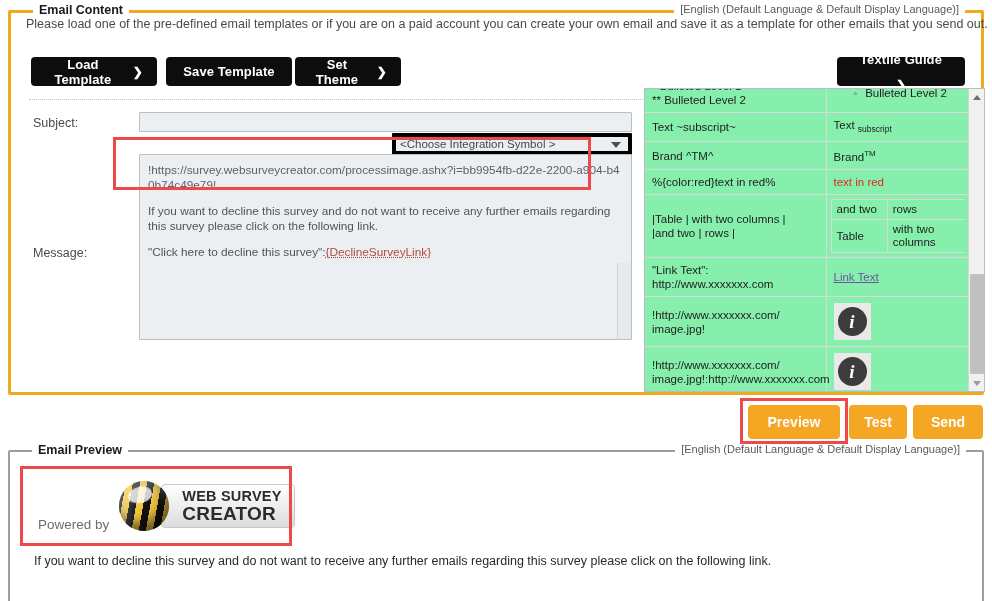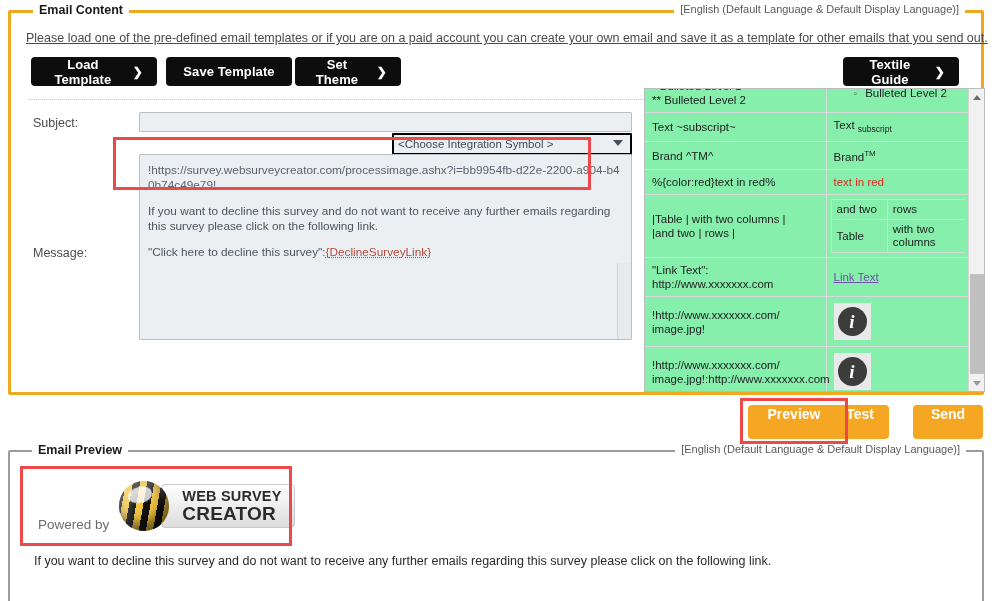--- a/index.html
+++ b/index.html
@@ -35,25 +35,24 @@
   .legend.left { left: 22px; }
   .legend.right {
     right: 16px;
     font-weight: normal;
     font-size: 11px;
     color: #5a5a5a;
   }
 
   .intro {
     position: absolute;
-    left: 15px; top: 18px;
+    left: 15px; top: 4px;
     font-size: 12.5px;
     color: #4a4a4a;
     white-space: nowrap;
-    text-decoration: underline;
   }
 
   
   .btn-black {
     position: absolute;
     height: 29px;
     background: #0d0d0d;
     color: #fff;
     border: none;
     border-radius: 4px;
@@ -66,21 +65,21 @@
     gap: 12px;
     padding: 0 14px;
     cursor: pointer;
     letter-spacing: .1px;
   }
   .chev { font-size: 12px; font-weight: bold; line-height: 1; }
 
   #btnLoadTemplate { left: 20px; top: 44px; width: 126px; }
   #btnSaveTemplate { left: 155px; top: 44px; width: 126px; }
   #btnSetTheme     { left: 284px; top: 44px; width: 106px; }
-  #btnTextileGuide { right: 22px;  top: 44px; width: 116px; }
+  #btnTextileGuide { right: 16px;  top: 44px; width: 128px; flex-direction: column; }
 
   .dotted-sep {
     position: absolute;
     left: 18px; top: 86px; width: 940px;
     border-top: 1px dotted #c6c6c6;
   }
 
   
   .form-label {
     position: absolute;
@@ -99,21 +98,21 @@
     font-size: 12px;
     color: #333;
     padding: 0 4px;
     font-family: "Liberation Sans", sans-serif;
   }
 
   .integration-select {
     position: absolute;
     left: 381px; top: 120px; width: 240px; height: 22px;
     background: #eceff1;
-    border: 2px solid #000000;
+    border: 4px solid #000000;
     border-radius: 1px;
     font-size: 11.5px;
     color: #3c4a58;
     padding-left: 4px;
     display: flex;
     align-items: center;
     font-family: "Liberation Sans", sans-serif;
     overflow: hidden;
   }
   .integration-select .caret {
@@ -252,24 +251,24 @@
     position: absolute;
     height: 34px;
     background: #f5a623;
     color: #fff;
     border: none;
     border-radius: 4px;
     font-size: 14px;
     font-weight: bold;
     font-family: "Liberation Sans", sans-serif;
     cursor: pointer;
-    display: flex; align-items: flex-start; justify-content: center;
+    display: flex; align-items: center; justify-content: center;
   }
   #btnPreview { left: 748px; top: 405px; width: 92px; }
-  #btnTest    { left: 831px; top: 405px; width: 58px; }
+  #btnTest    { left: 849px; top: 405px; width: 58px; }
   #btnSend    { left: 913px; top: 405px; width: 70px; }
 
   
   .red-box {
     position: absolute;
     border: 3px solid #ec4a4a;
     pointer-events: none;
     z-index: 40;
   }
   #redMsgUrl   { left: 113px; top: 137px;  width: 478px; height: 53px; }

